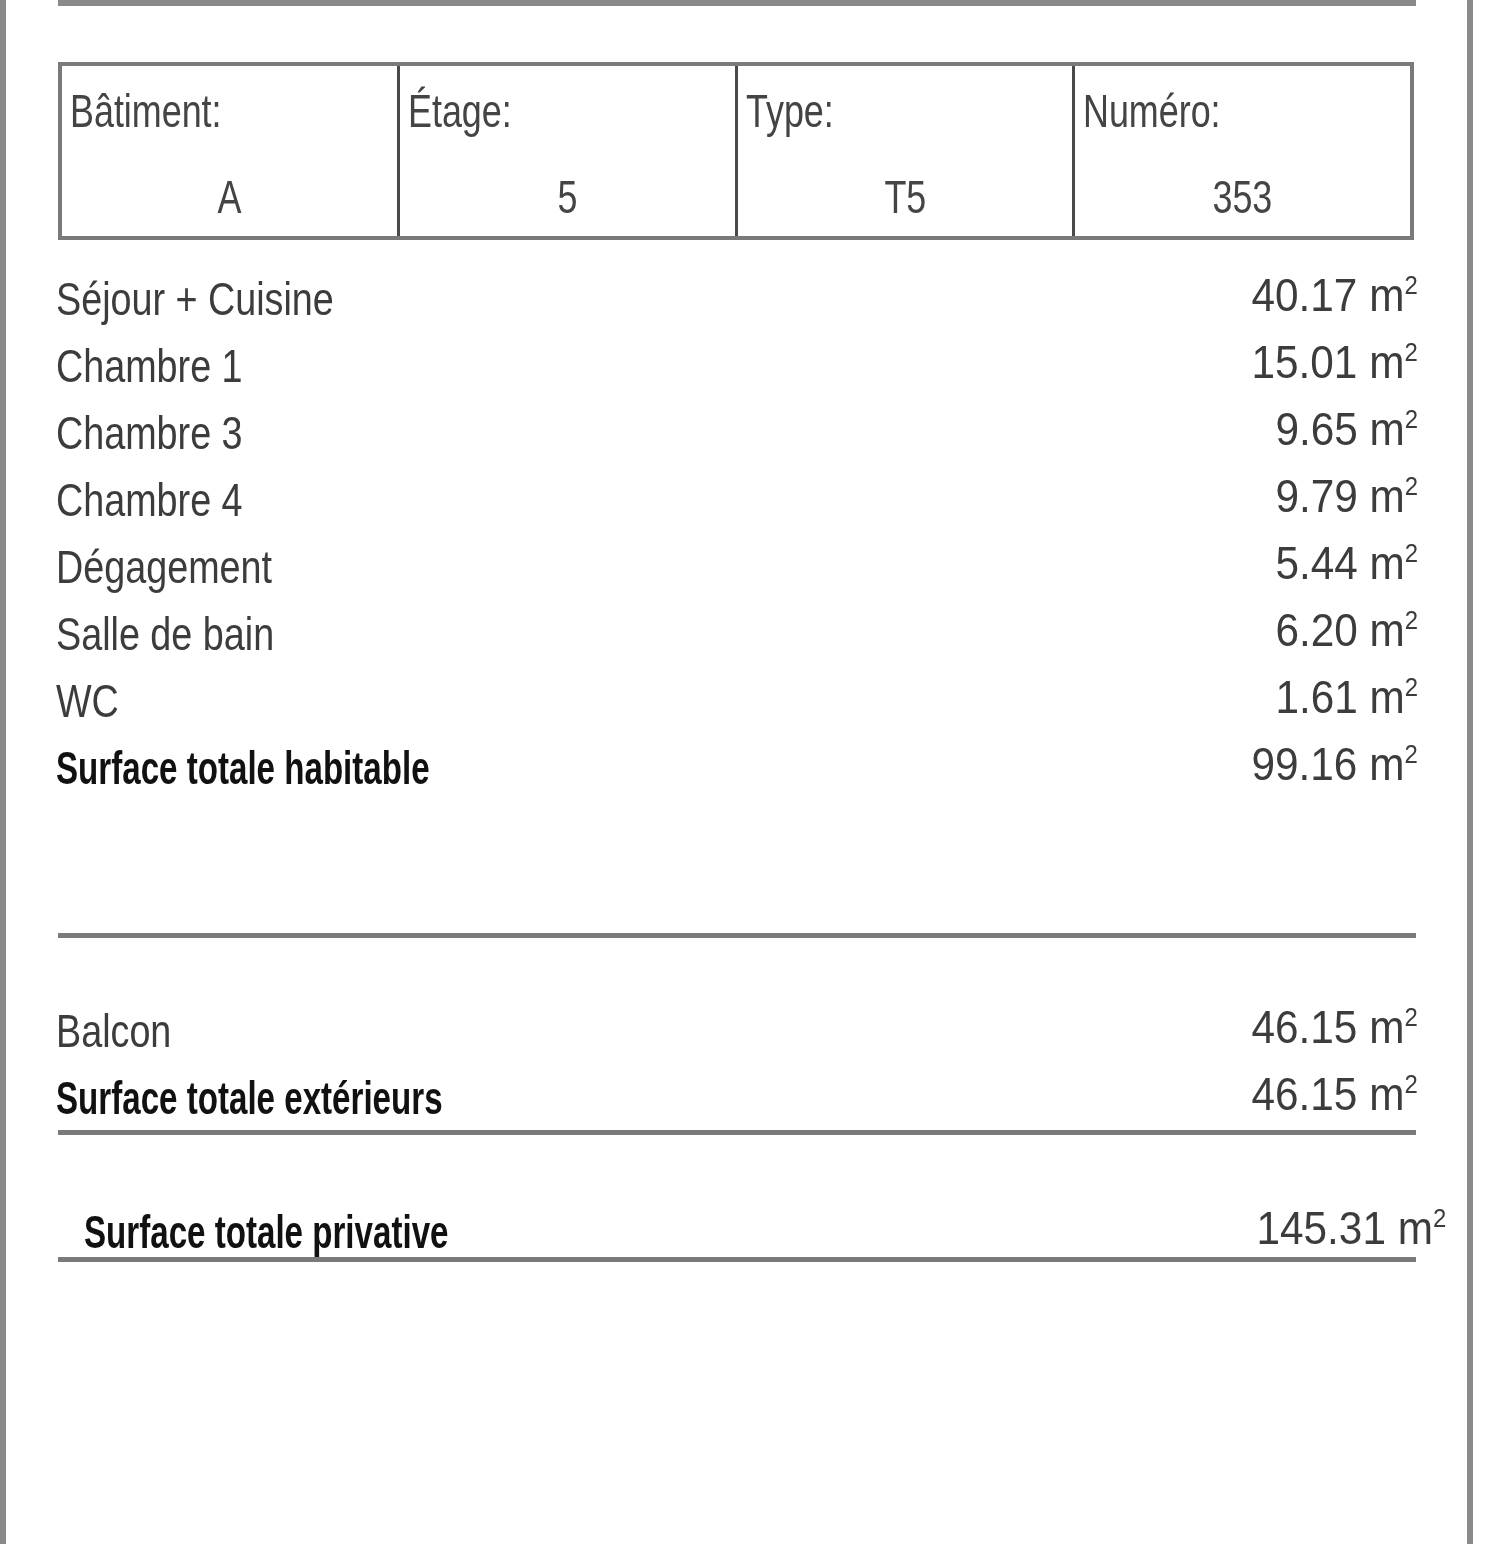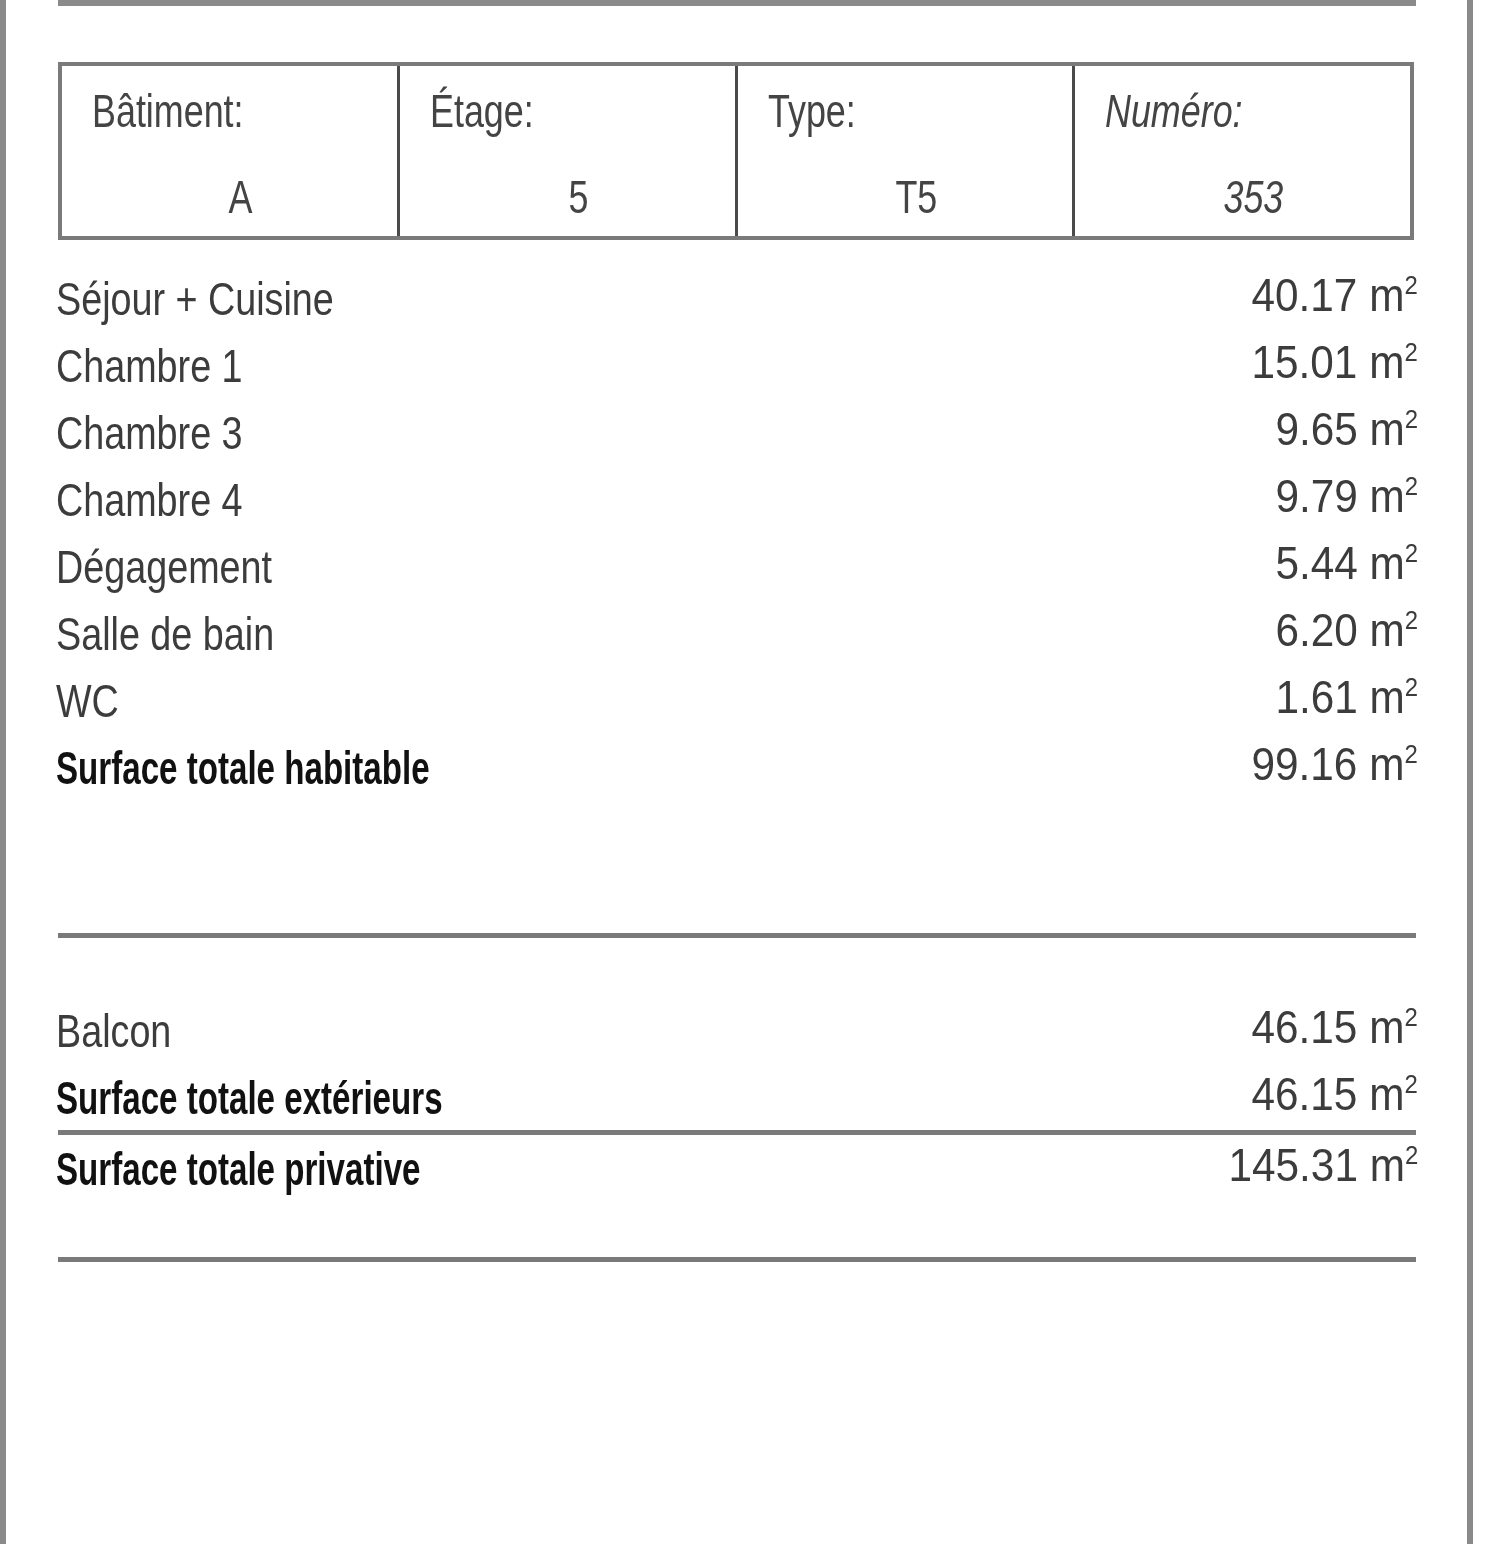--- a/index.html
+++ b/index.html
@@ -38,23 +38,22 @@
       left: 58px; top: 62px;
       width: 1356px; height: 178px;
       border: 4px solid #7a7a7a;
       box-sizing: border-box;
       display: flex;
     }
     .info-cell {
       flex: 1;
       position: relative;
       border-right: 3px solid #4a4a4a;
-      margin-left: 22px;
-    }
-    .info-cell:last-child { border-right: none; font-style: italic; }
+    }
+    .info-cell:last-child { border-right: none; }
     .info-label {
       position: absolute;
       left: 8px; top: 18px;
       font-size: 46px;
       color: #444;
       transform: scaleX(0.78);
       transform-origin: left top;
       white-space: nowrap;
     }
     .info-value {
@@ -182,20 +181,20 @@
     <span class="value"><span>46.15</span> m<sup>2</sup></span>
   </div>
   <div class="row total">
     <span class="label">Surface totale extérieurs</span>
     <span class="value"><span>46.15</span> m<sup>2</sup></span>
   </div>
 </div>
 
 <div class="underline" style="top:1130px; left:58px; width:1358px;"></div>
 
-<div class="rooms" style="top:1138px;">
+<div class="rooms" style="top:1201px;margin-left:28px;">
   <div class="row total">
     <span class="label">Surface totale privative</span>
     <span class="value"><span>145.31</span> m<sup>2</sup></span>
   </div>
 </div>
 
 <div class="underline" style="top:1257px; left:58px; width:1358px;"></div>
 
 </body></html>

